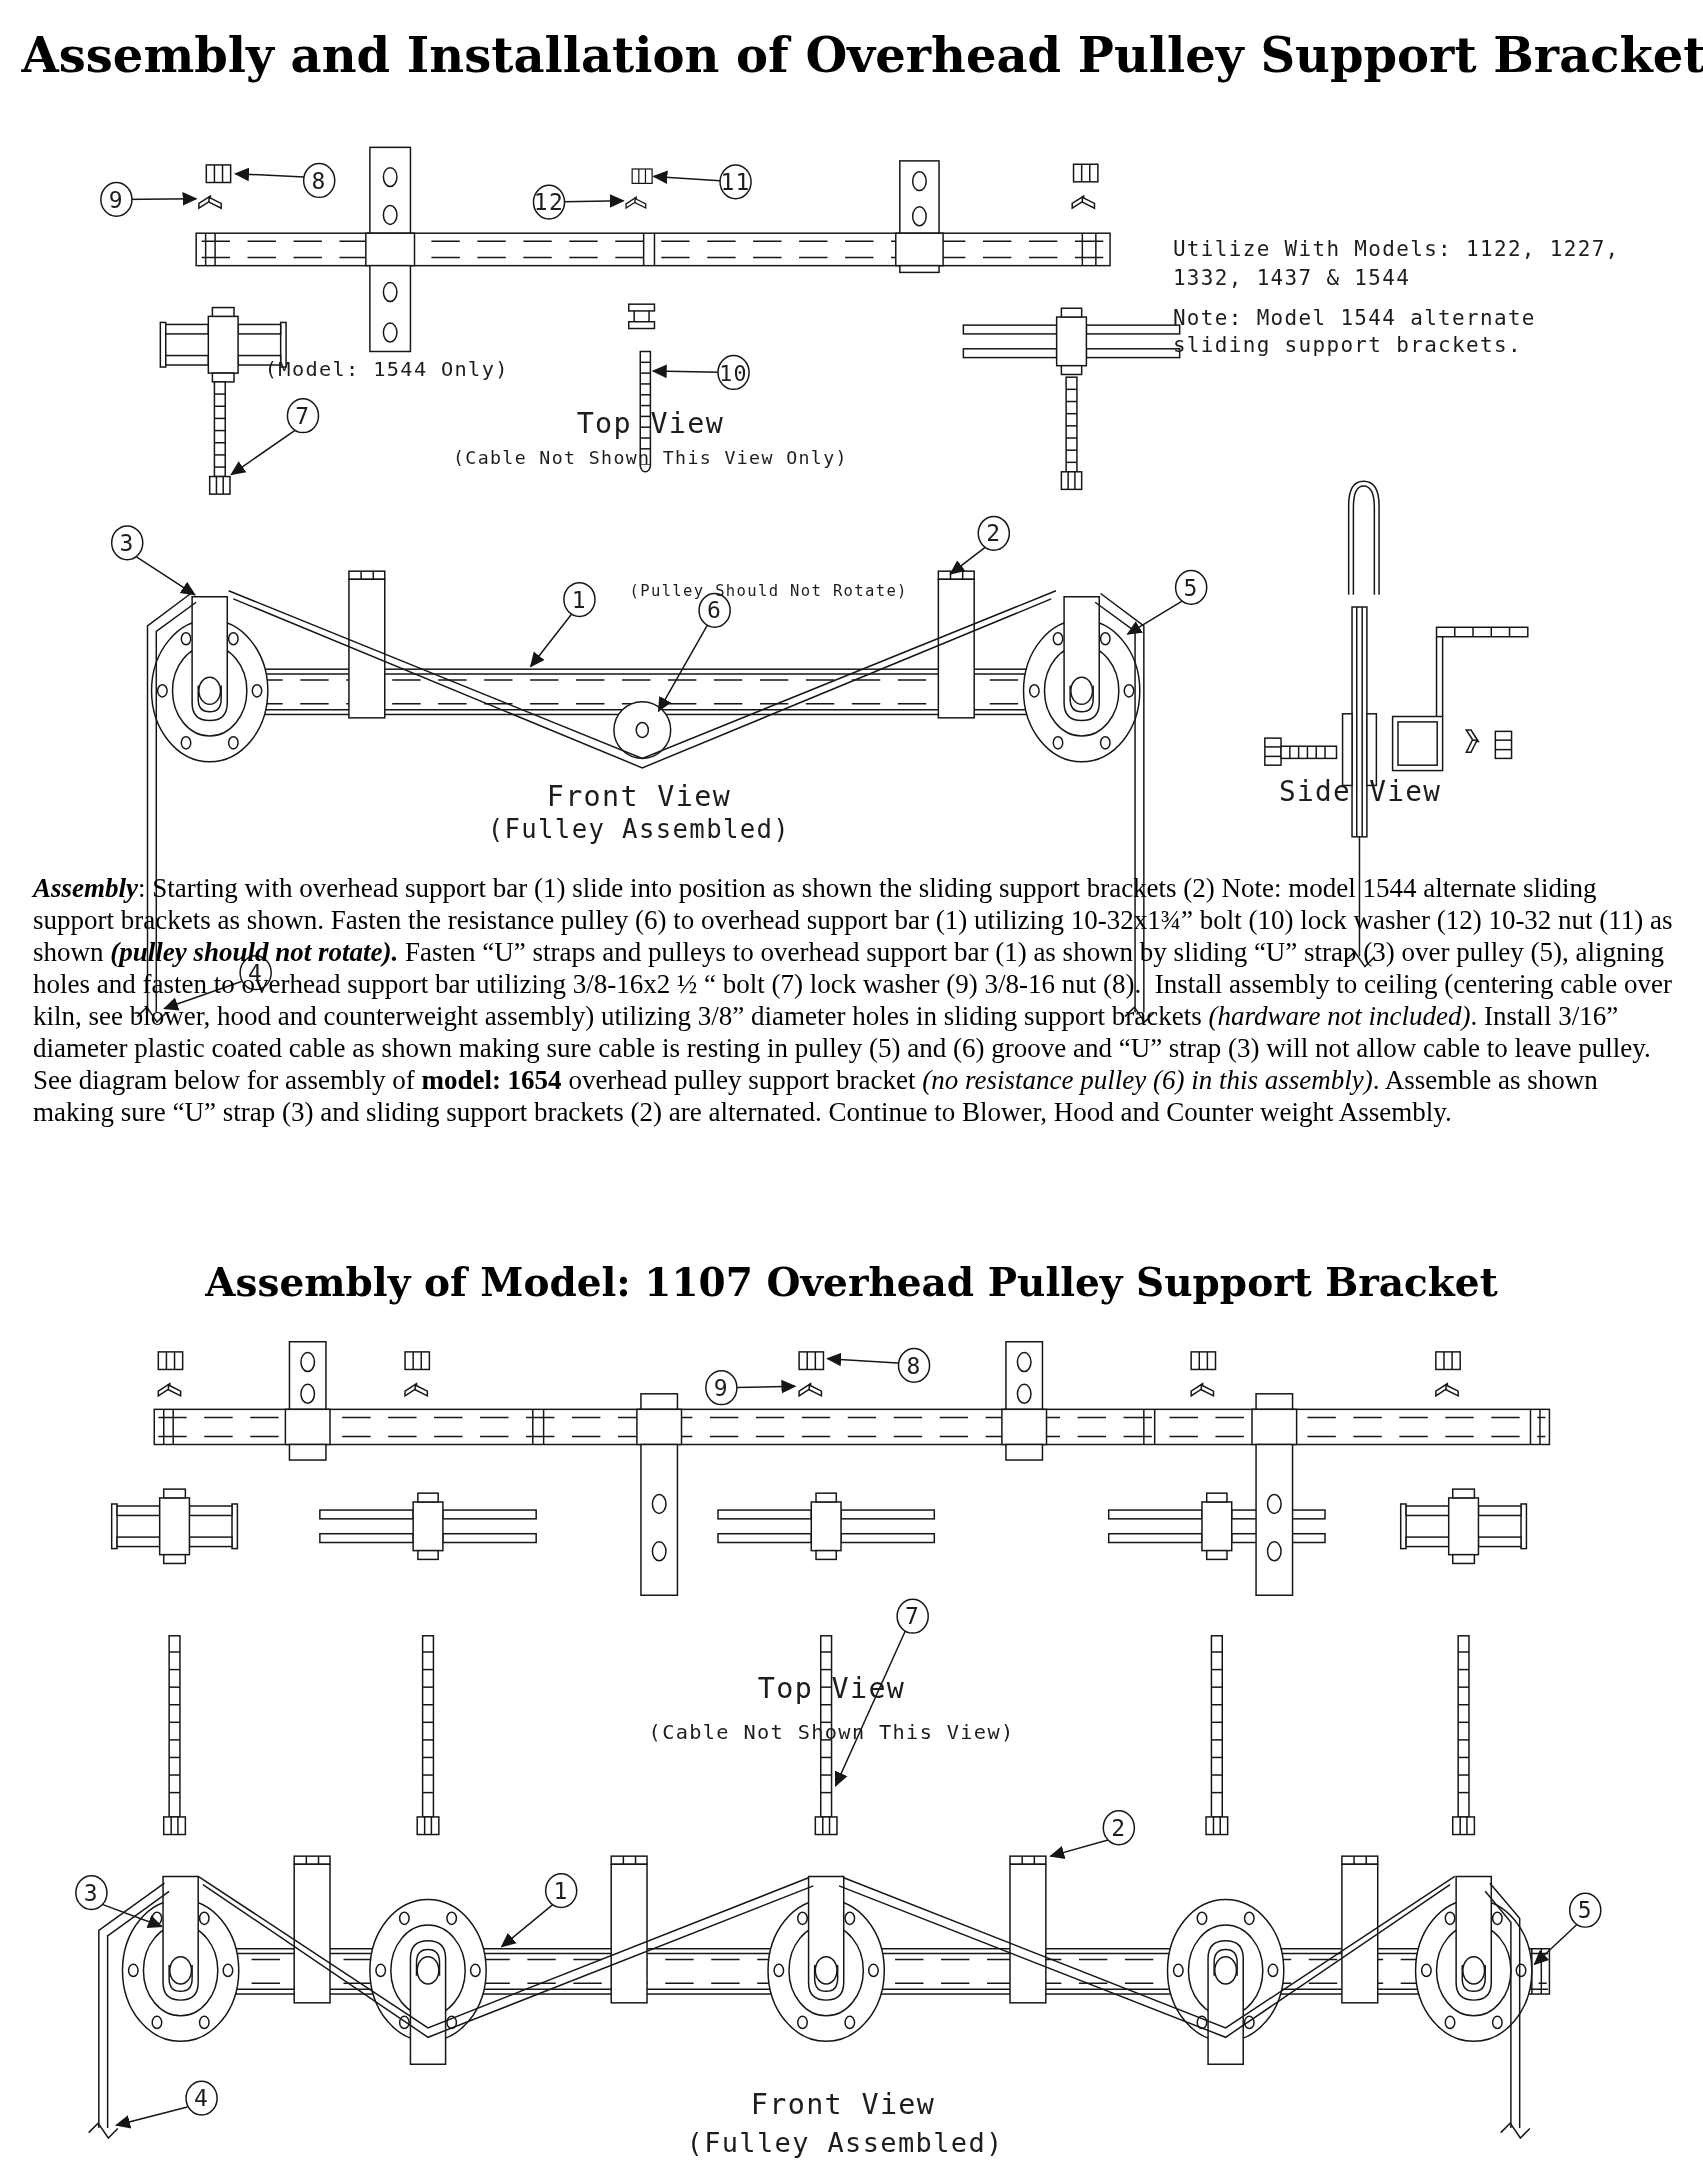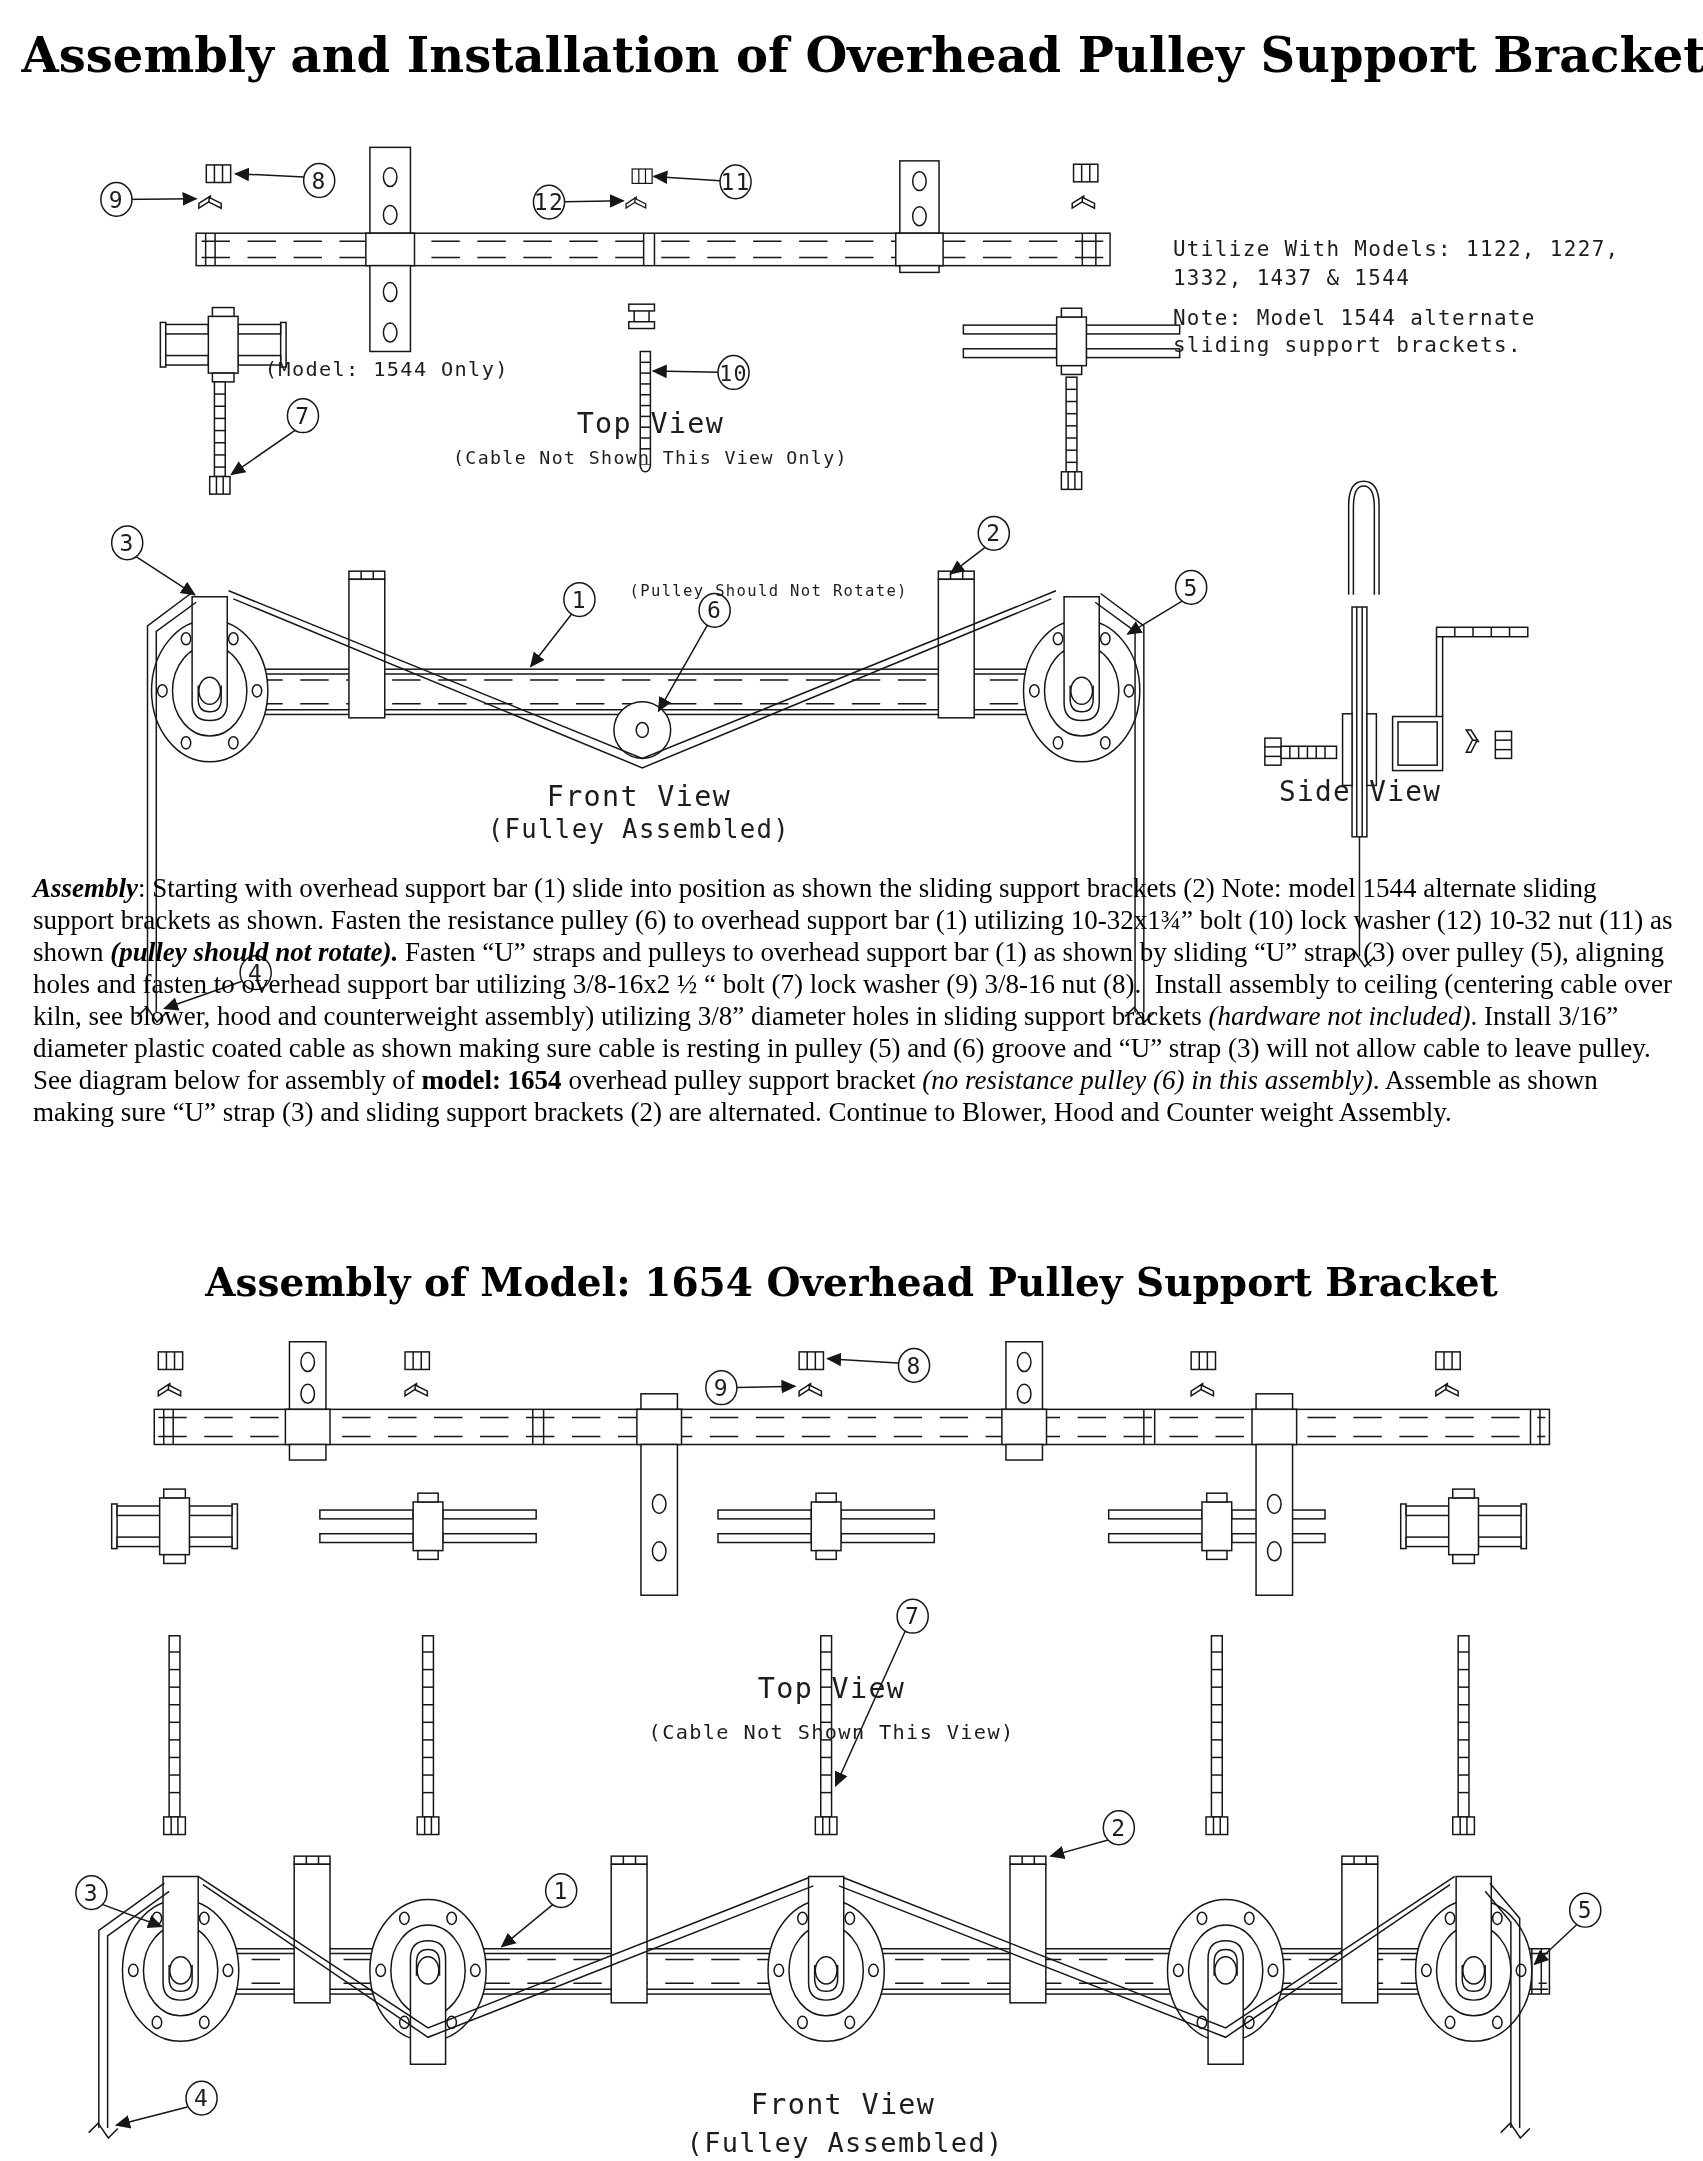--- a/index.html
+++ b/index.html
@@ -488,17 +488,17 @@
     <ellipse cx="298" cy="3104" rx="23" ry="25" class="lw"></ellipse>
     <text x="298" y="3116" class="cadtxt" font-size="34" text-anchor="middle">4</text>
   </g>
 
   <text x="1247" y="3128" class="cadtxt" font-size="42" text-anchor="middle">Front View</text>
   <text x="1250" y="3183" class="cadtxt" font-size="40" text-anchor="middle">(Fulley Assembled)</text>
 </g>
 </svg>
 
 <h1 class="t1">Assembly and Installation of Overhead Pulley Support Bracket</h1>
-<h1 class="t2">Assembly of Model: 1654 Overhead Pulley Support Bracket</h1>
+<h1 class="t2">Assembly of Model: 1107 Overhead Pulley Support Bracket</h1>
 <p class="para"><span class="b i">Assembly</span><span>: Starting with overhead support bar (1) slide into position as shown the sliding support brackets (2) Note: model 1544 alternate sliding support brackets as shown. Fasten the resistance pulley (6) to overhead support bar (1) utilizing 10-32x1¾” bolt (10) lock washer (12) 10-32 nut (11) as shown </span><span class="b i">(pulley should not rotate).</span><span> Fasten “U” straps and pulleys to overhead support bar (1) as shown by sliding “U” strap (3) over pulley (5), aligning holes and fasten to overhead support bar utilizing 3/8-16x2 ½ “ bolt (7) lock washer (9) 3/8-16 nut (8).&nbsp; Install assembly to ceiling (centering cable over kiln, see blower, hood and counterweight assembly) utilizing 3/8” diameter holes in sliding support brackets </span><span class="i">(hardware not included)</span><span>. Install 3/16” diameter plastic coated cable as shown making sure cable is resting in pulley (5) and (6) groove and “U” strap (3) will not allow cable to leave pulley. See diagram below for assembly of </span><span class="b">model: 1654</span><span> overhead pulley support bracket </span><span class="i">(no resistance pulley (6) in this assembly)</span><span>. Assemble as shown making sure “U” strap (3) and sliding support brackets (2) are alternated. Continue to Blower, Hood and Counter weight Assembly.</span></p>
 
 </div>
 
 
 </body></html>

